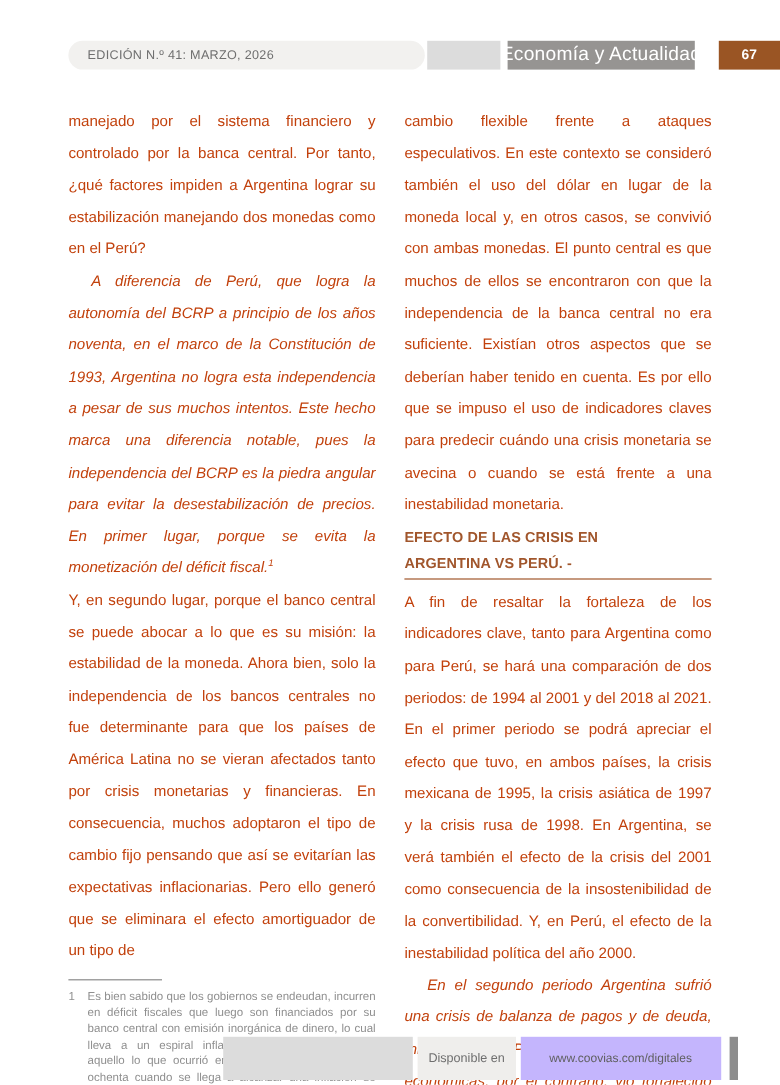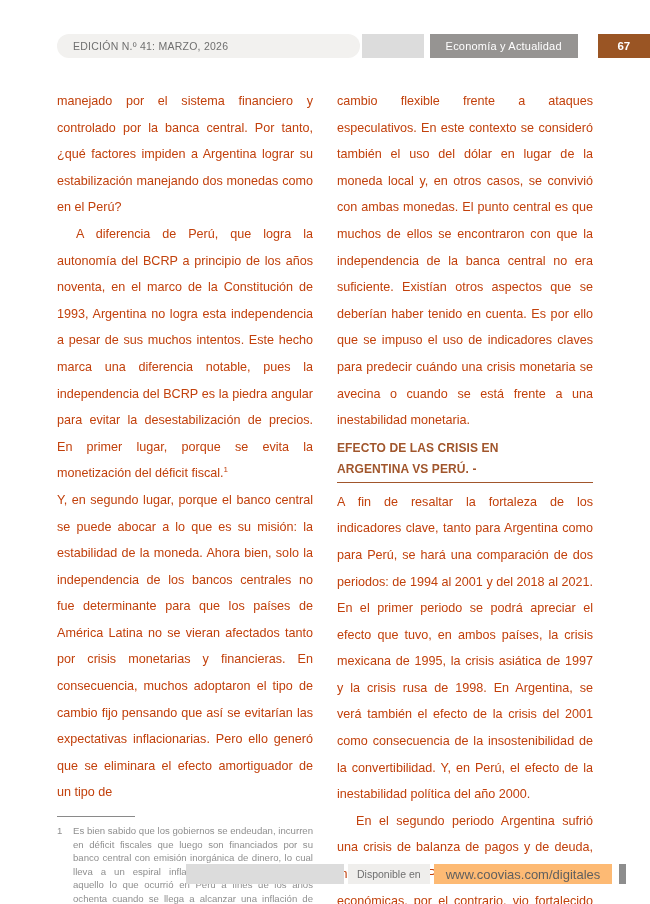--- a/index.html
+++ b/index.html
@@ -46,21 +46,21 @@
     margin-left: 2px;
   }
   .header-section {
     margin-left: 6px;
     width: 156px;
     background: #969492;
     color: #ffffff;
     display: flex;
     align-items: center;
     justify-content: center;
-    font-size: 11px;
+    font-size: 16px;
     letter-spacing: 0.2px;
     white-space: nowrap;
   }
   .header-pagenum {
     margin-left: 20px;
     width: 55px;
     background: #9a5524;
     color: #ffffff;
     display: flex;
     align-items: center;
@@ -85,21 +85,21 @@
   .col p {
     margin: 0;
     font-size: 12.6px;
     line-height: 26.6px;
     text-align: justify;
     text-justify: inter-word;
     color: #c2410c;
     -webkit-hyphens: none;
     hyphens: none;
   }
-  .col p.indent { text-indent: 19px; }
+  .col p.indent { text-indent: 19px; font-style: italic; }
   sup {
     font-size: 8px;
     vertical-align: super;
     line-height: 0;
   }
 
   
   .section-heading {
     margin: 4px 0 0 0;
     font-size: 12px;
@@ -141,46 +141,46 @@
     flex: 1;
     text-align: justify;
   }
 
   
   .page-footer {
     position: absolute;
     left: 0;
     top: 864px;
     width: 650px;
-    height: 20px;
+    height: 36px;
     display: flex;
     align-items: stretch;
   }
   .footer-spacer-box {
     margin-left: 186px;
     width: 158px;
     background: #dcdcdc;
   }
   .footer-label {
     margin-left: 4px;
     padding: 0 9px;
     background: #efeeec;
     display: flex;
     align-items: center;
     font-size: 10.5px;
     color: #6f6f6f;
     white-space: nowrap;
   }
   .footer-url {
     margin-left: 4px;
-    padding: 0 12px;
-    background: #fdba74;
-    display: flex;
-    align-items: center;
-    font-size: 13px;
+    padding: 0 24px;
+    background: #c4b5fd;
+    display: flex;
+    align-items: center;
+    font-size: 10px;
     color: #5f5f5f;
     white-space: nowrap;
   }
   .footer-mark {
     margin-left: 7px;
     width: 7px;
     background: #8d8d8d;
   }
 </style>
 </head>

